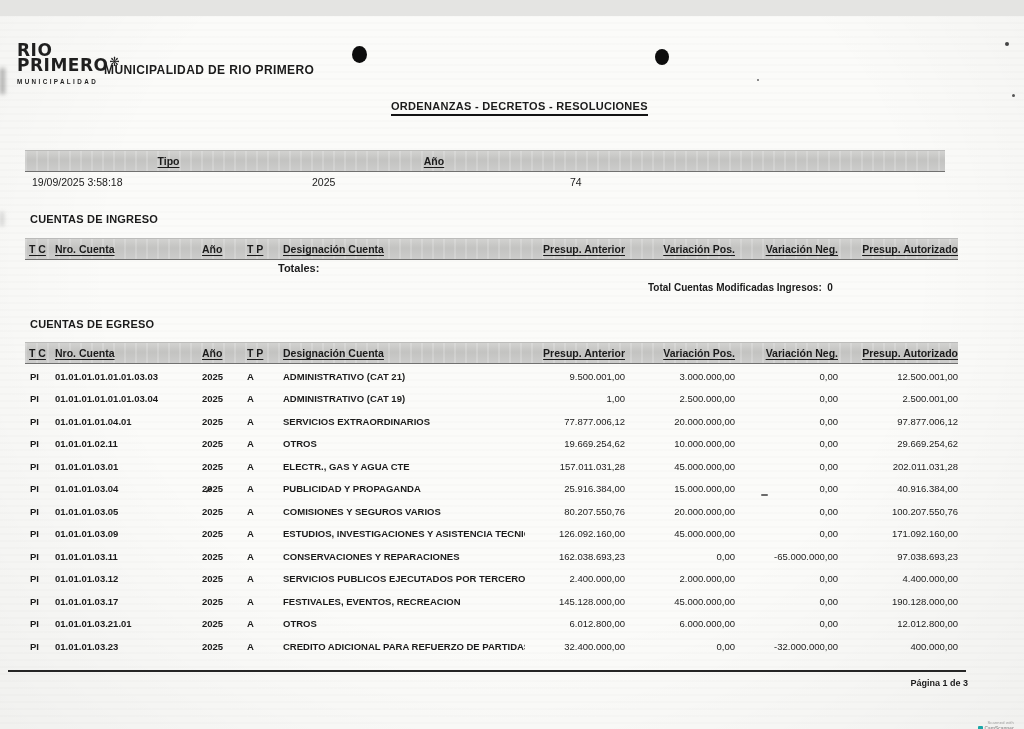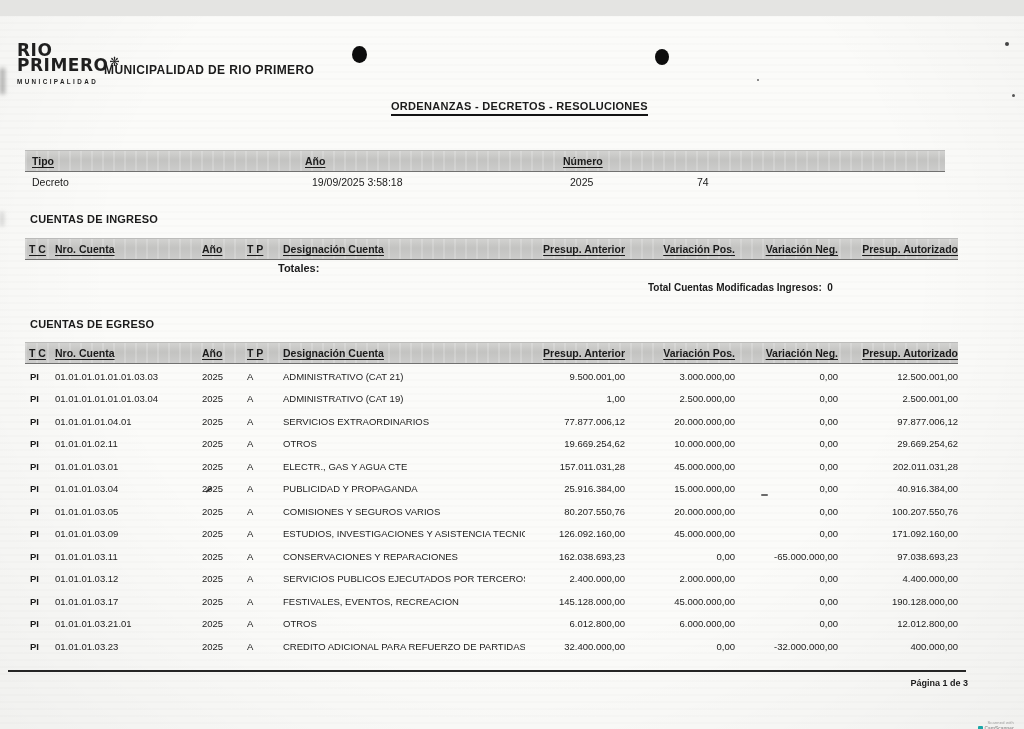--- a/index.html
+++ b/index.html
@@ -36,40 +36,40 @@
   .edge-smudge{position:absolute;left:0;top:52px;width:5px;height:26px;background:rgba(40,40,40,0.35);filter:blur(2px);}
   .edge-smudge2{position:absolute;left:0;top:196px;width:4px;height:14px;background:rgba(60,60,60,0.2);filter:blur(2px);}
   
   .band{position:absolute;height:20px;
     background:
       repeating-linear-gradient(90deg, rgba(255,255,255,0.18) 0 2px, rgba(0,0,0,0) 2px 11px),
       linear-gradient(180deg,#d2d2d0 0%,#c3c3c1 45%,#cccccb 100%);
     box-shadow:0 1px 0 rgba(0,0,0,0.55), 0 -1px 0 rgba(0,0,0,0.25);}
   .doc-grid{display:grid;grid-template-columns:280px 258px 127px 255px;align-items:center;}
   .acct-grid{display:grid;grid-template-columns:30px 147px 45px 36px 242px 100px 110px 103px 120px;align-items:center;}
-  .doc-band{left:25px;top:135px;width:920px;}
+  .doc-band{left:25px;top:135px;width:920px;text-align:center;}
   .ing-band{left:25px;top:223px;width:933px;}
   .egr-band{left:25px;top:327px;width:933px;}
   .hcell{font-size:10.5px;font-weight:700;white-space:nowrap;}
   .u{text-decoration:underline;text-underline-offset:2px;}
   .pl{padding-left:7px;}
   .pl5{padding-left:4px;}
   .right{text-align:right;}
   .doc-row{position:absolute;left:25px;top:160px;width:920px;font-size:10.5px;}
   .doc-row .dcell{padding-left:7px;white-space:nowrap;}
   .section-title{position:absolute;font-size:11px;font-weight:700;letter-spacing:0.2px;}
   .ing-title{left:30px;top:197px;}
   .egr-title{left:30px;top:302px;}
   .totales{position:absolute;left:278px;top:246px;font-size:11px;font-weight:700;}
   .total-line{position:absolute;left:648px;top:266px;font-size:10px;font-weight:700;}
   .tbody{position:absolute;left:25px;top:349px;width:933px;}
   .trow{height:22.5px;}
   .tcell{font-size:9.5px;white-space:nowrap;overflow:hidden;}
   .col-tc{padding-left:5px;font-weight:700;}
-  .col-nro,.col-anio,.col-tp,.col-designacion{font-weight:400;}
+  .col-nro,.col-anio,.col-tp,.col-designacion{font-weight:700;}
   .col-presup_anterior,.col-var_pos,.col-var_neg,.col-presup_autorizado{text-align:right;font-weight:400;}
   
   .footer-rule{position:absolute;left:8px;top:654px;width:958px;height:2px;background:#262626;}
   .page-number{position:absolute;left:860px;top:662px;width:108px;text-align:right;font-size:9px;font-weight:700;}
   .watermark{position:absolute;left:978px;top:705px;text-align:right;color:#9b9b9b;line-height:1.2;}
   .wm-top{font-size:4px;letter-spacing:0.2px;}
   .wm-bottom{font-size:4.8px;font-weight:700;display:flex;align-items:center;gap:1.5px;justify-content:flex-end;}
   .wm-icon{display:inline-block;width:5px;height:5px;border-radius:1px;}
 </style>
 </head>
@@ -91,24 +91,22 @@
     <div class="logo-line">RIO</div>
     <div class="logo-line"><span>PRIMERO</span><span class="logo-plant">❋</span></div>
     <div class="logo-muni">MUNICIPALIDAD</div>
   </div>
   <div class="org-name">MUNICIPALIDAD DE RIO PRIMERO</div>
   <div class="doc-title">ORDENANZAS - DECRETOS - RESOLUCIONES</div>
 
   <div class="band doc-band doc-grid">
     <span class="hcell u pl">Tipo</span>
     <span class="hcell u">Año</span>
-    <span class="hcell u">Número</span>
   </div>
   <div class="doc-row doc-grid">
-    <span class="dcell">Decreto</span>
     <span class="dcell">19/09/2025 3:58:18</span>
     <span class="dcell">2025</span>
     <span class="dcell">74</span>
   </div>
 
   <div class="section-title ing-title">CUENTAS DE INGRESO</div>
   <div class="band ing-band acct-grid">
     <span class="hcell u pl5">T C</span>
     <span class="hcell u">Nro. Cuenta</span>
     <span class="hcell u">Año</span>

